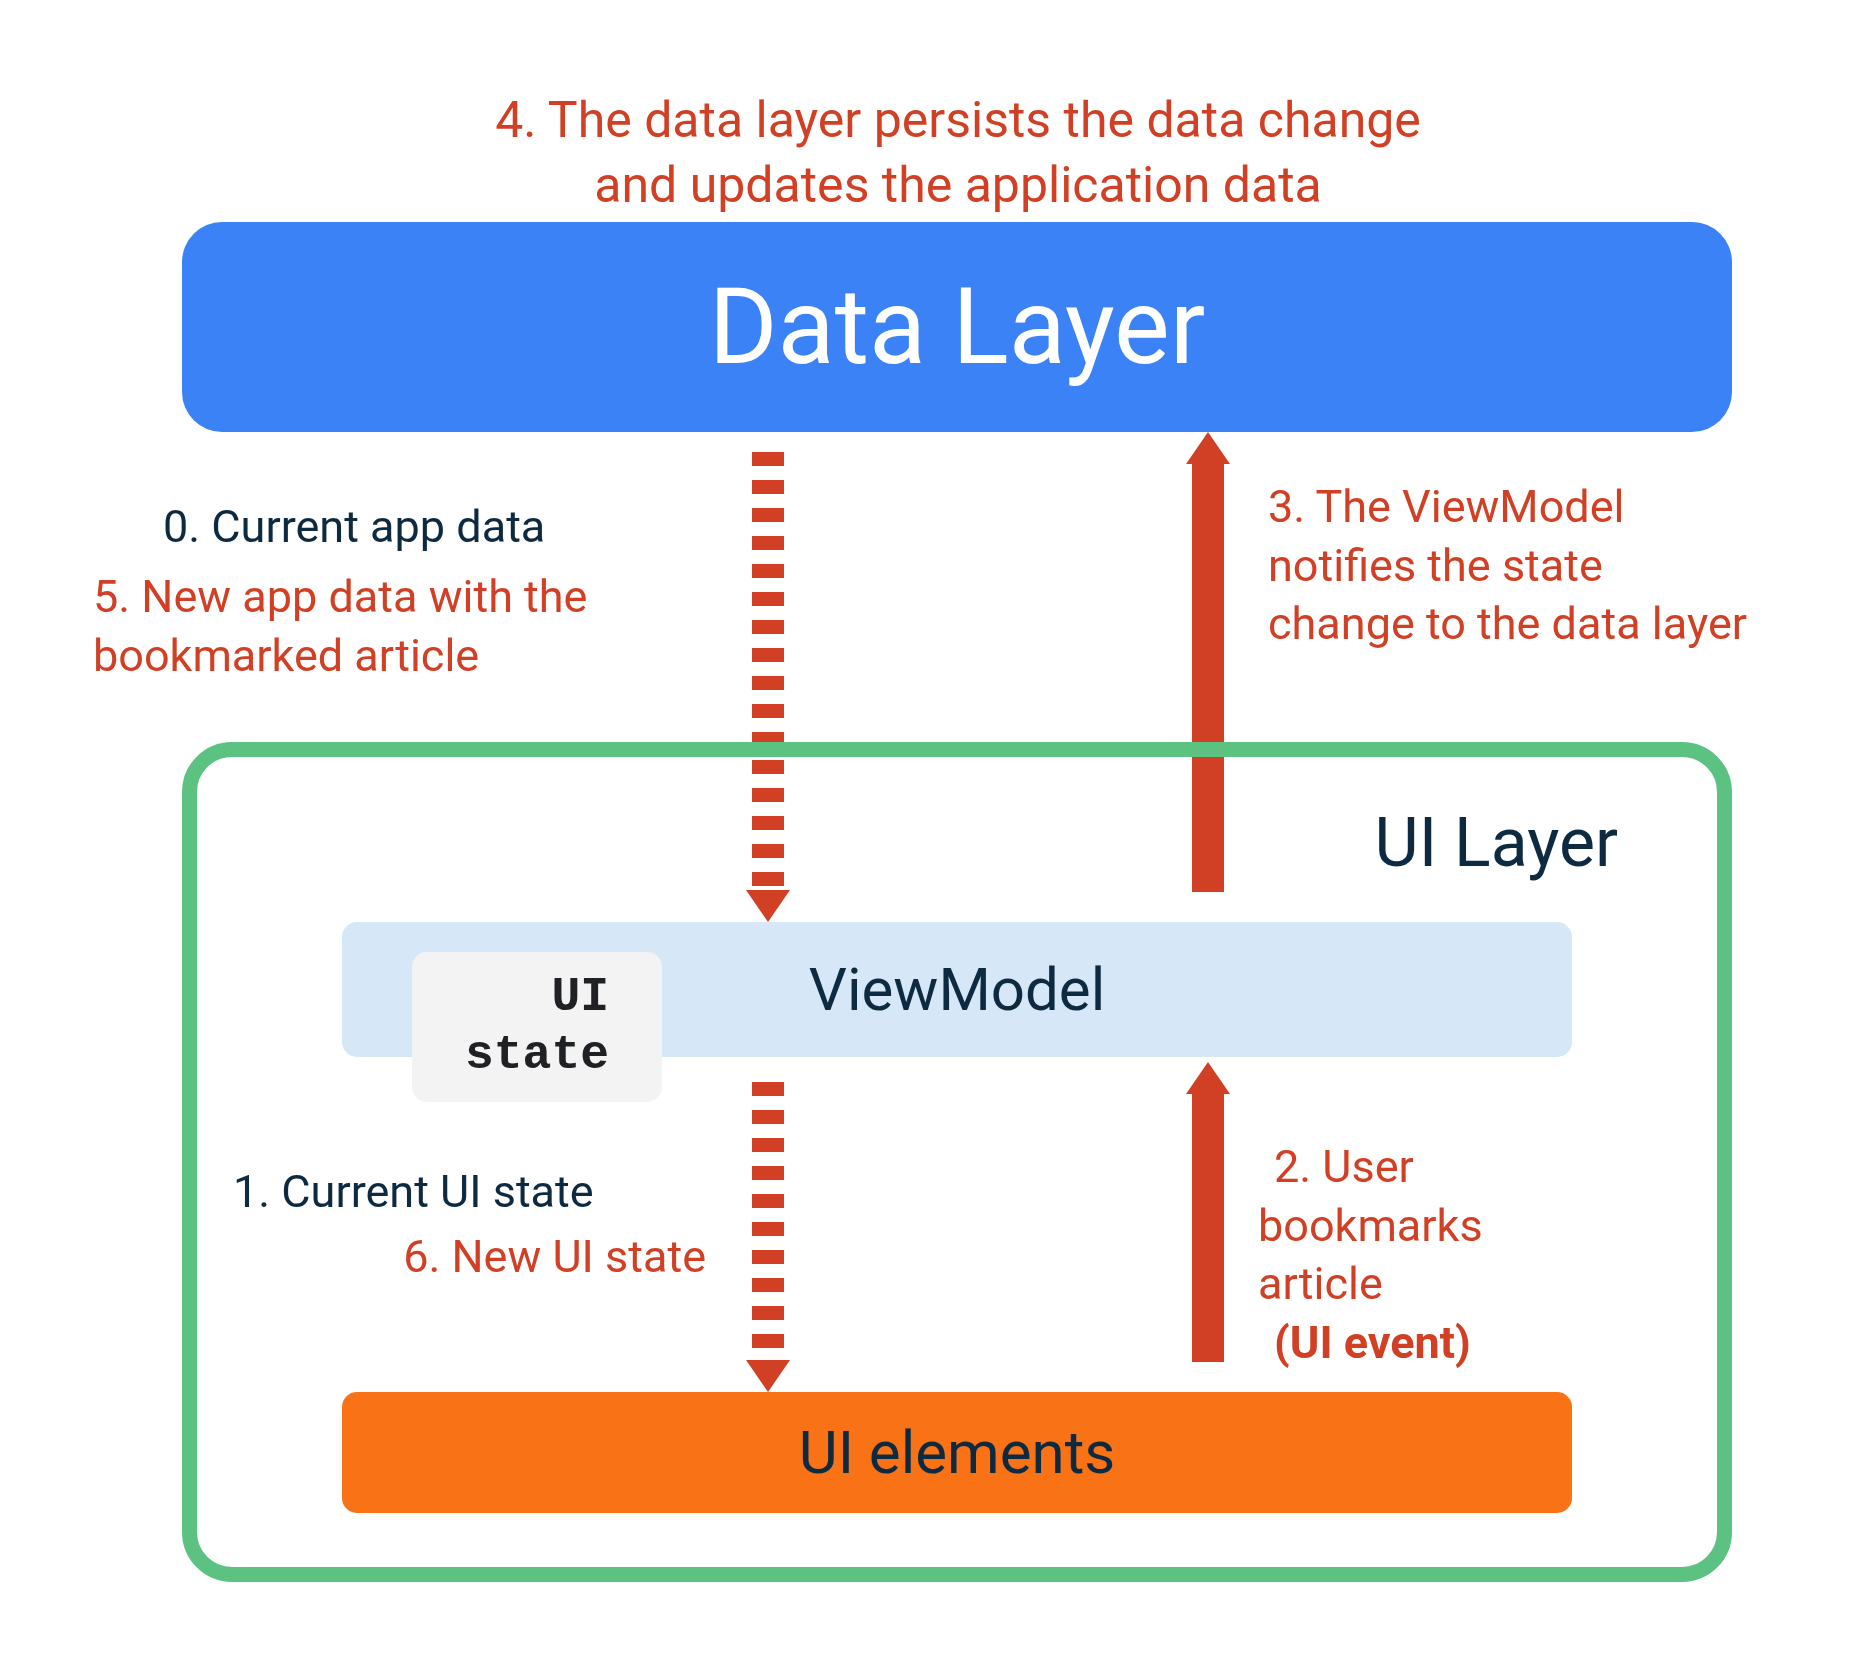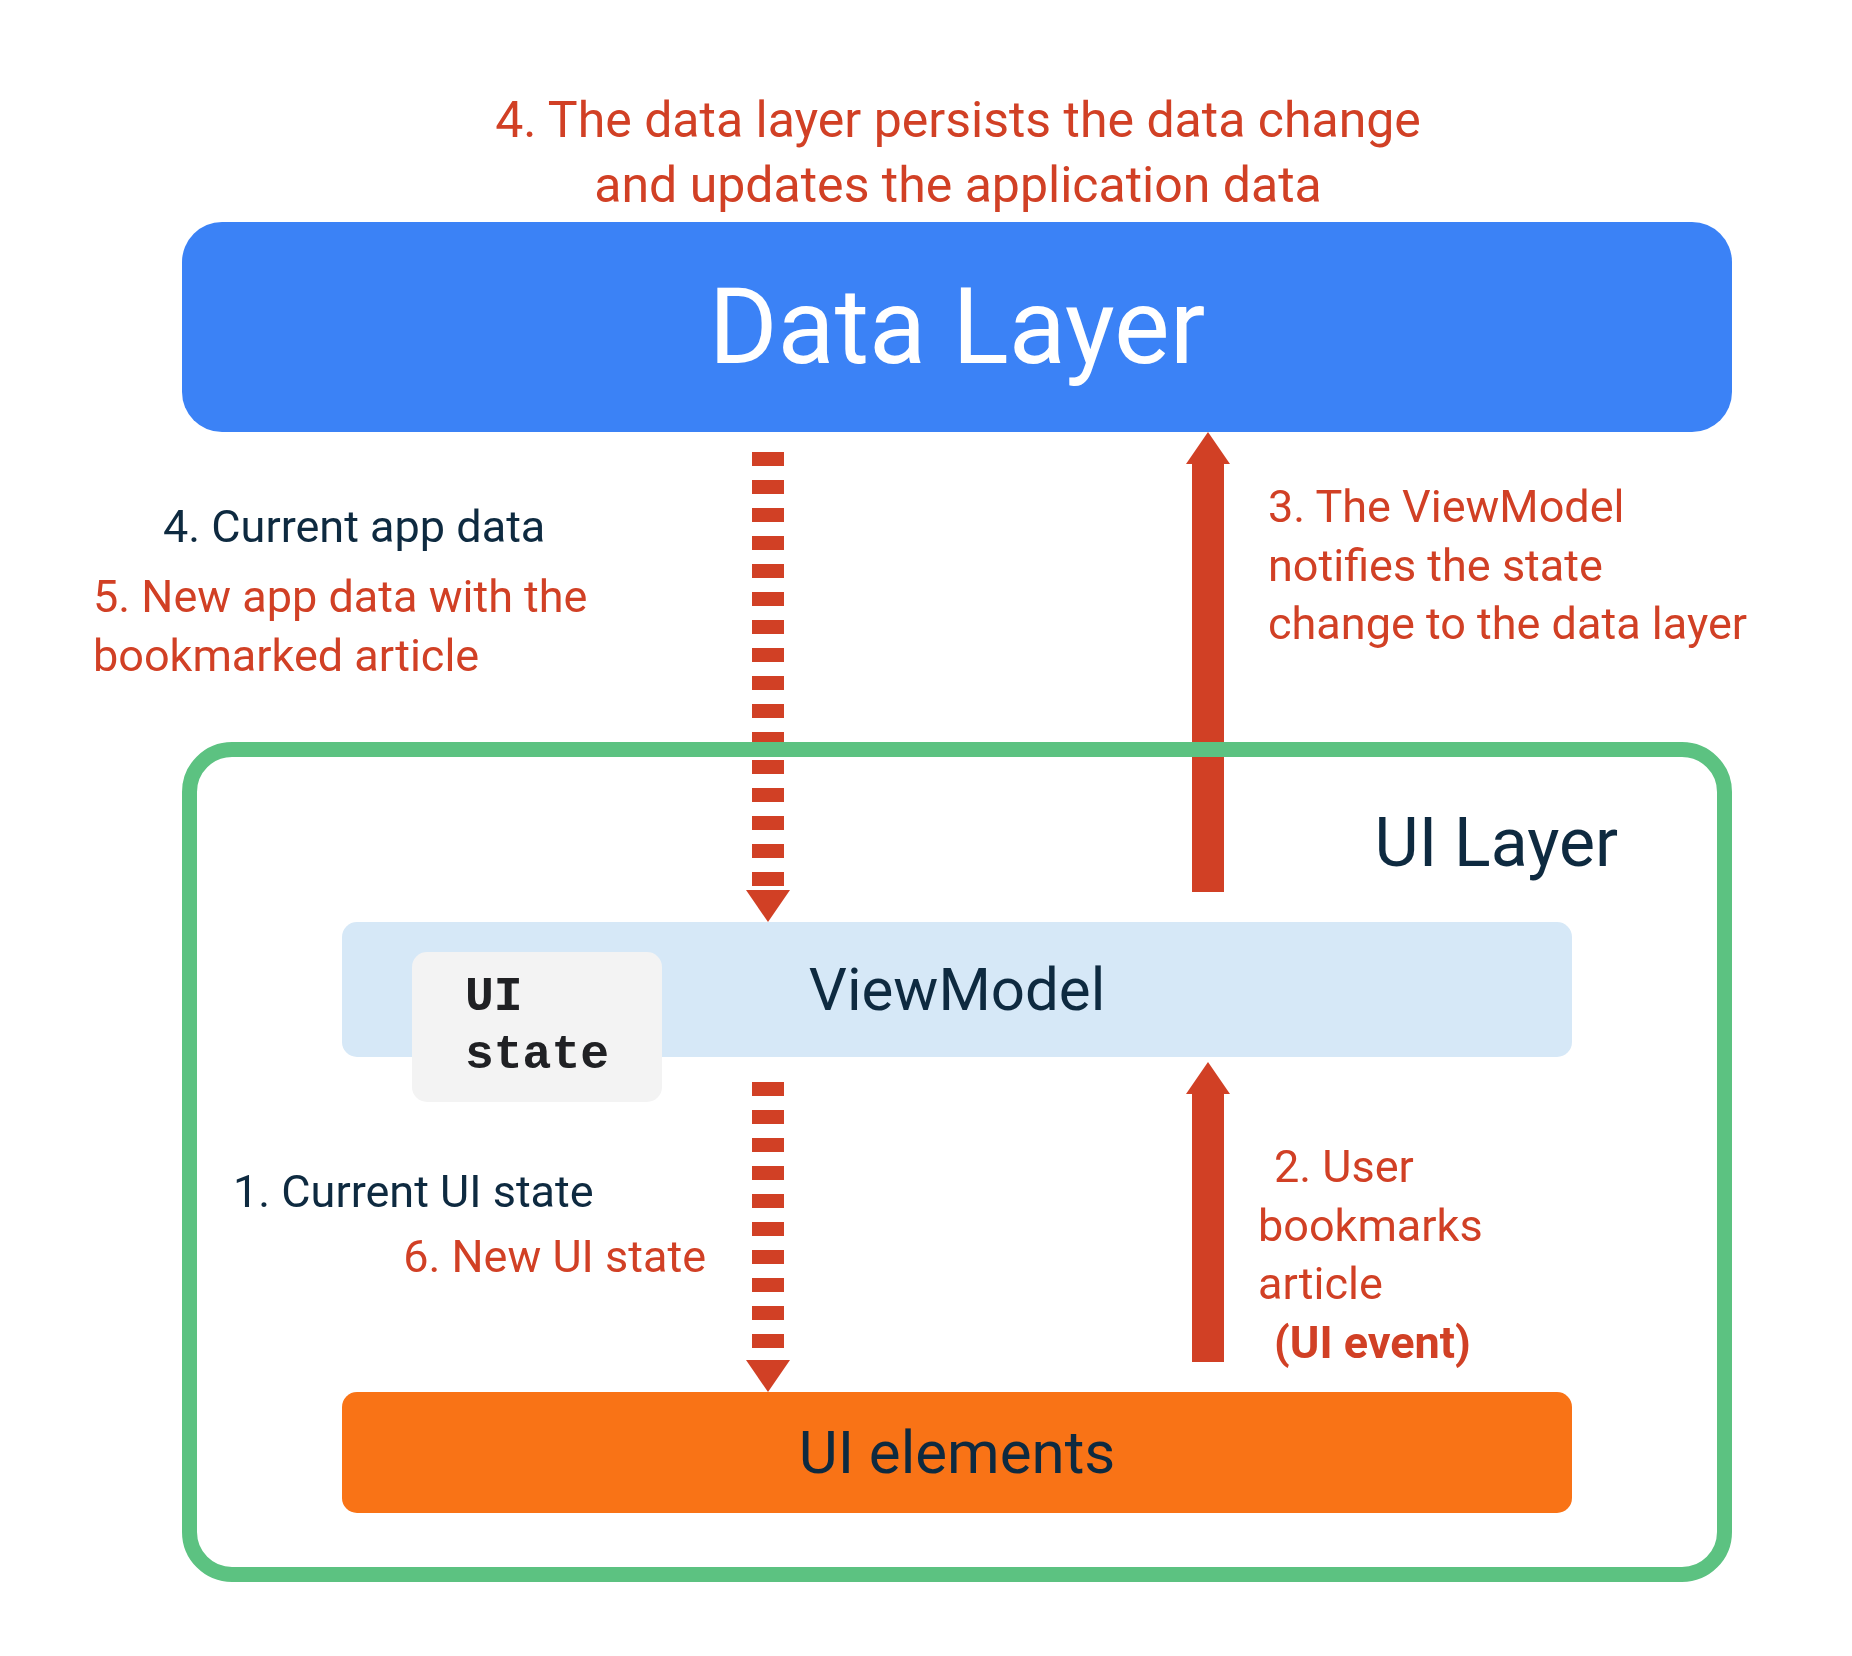--- a/index.html
+++ b/index.html
@@ -75,21 +75,21 @@
     position: absolute;
     top: 920px;
     left: 380px;
     width: 250px;
     height: 150px;
     background: #f3f3f3;
     border-radius: 15px;
     display: flex;
     align-items: center;
     justify-content: center;
-    text-align: left;
+    text-align: right;
     font-family: "Courier New", monospace;
     font-weight: bold;
     font-size: 48px;
     color: #202124;
     line-height: 1.2;
     white-space: pre-line;
   }
 
   .ui-elements-box {
     position: absolute;
@@ -165,21 +165,21 @@
     <span>and updates the application data</span>
   </div>
 
   <div class="data-layer-box">
     <span>Data Layer</span>
   </div>
 
   <div class="arrow dotted down arr-data-to-vm"></div>
   <div class="arrow up arr-vm-to-data"></div>
 
-  <div class="note dark n0">4. Current app data</div>
+  <div class="note dark n0">0. Current app data</div>
   <div class="note red  n5">5. New app data with the bookmarked article</div>
   <div class="note red  n3">3. The ViewModel notifies the state change to the data layer</div>
 
   <div class="ui-layer-box"></div>
   <div class="ui-layer-label">UI Layer</div>
 
   <div class="viewmodel-box">
     <span>ViewModel</span>
   </div>
 

